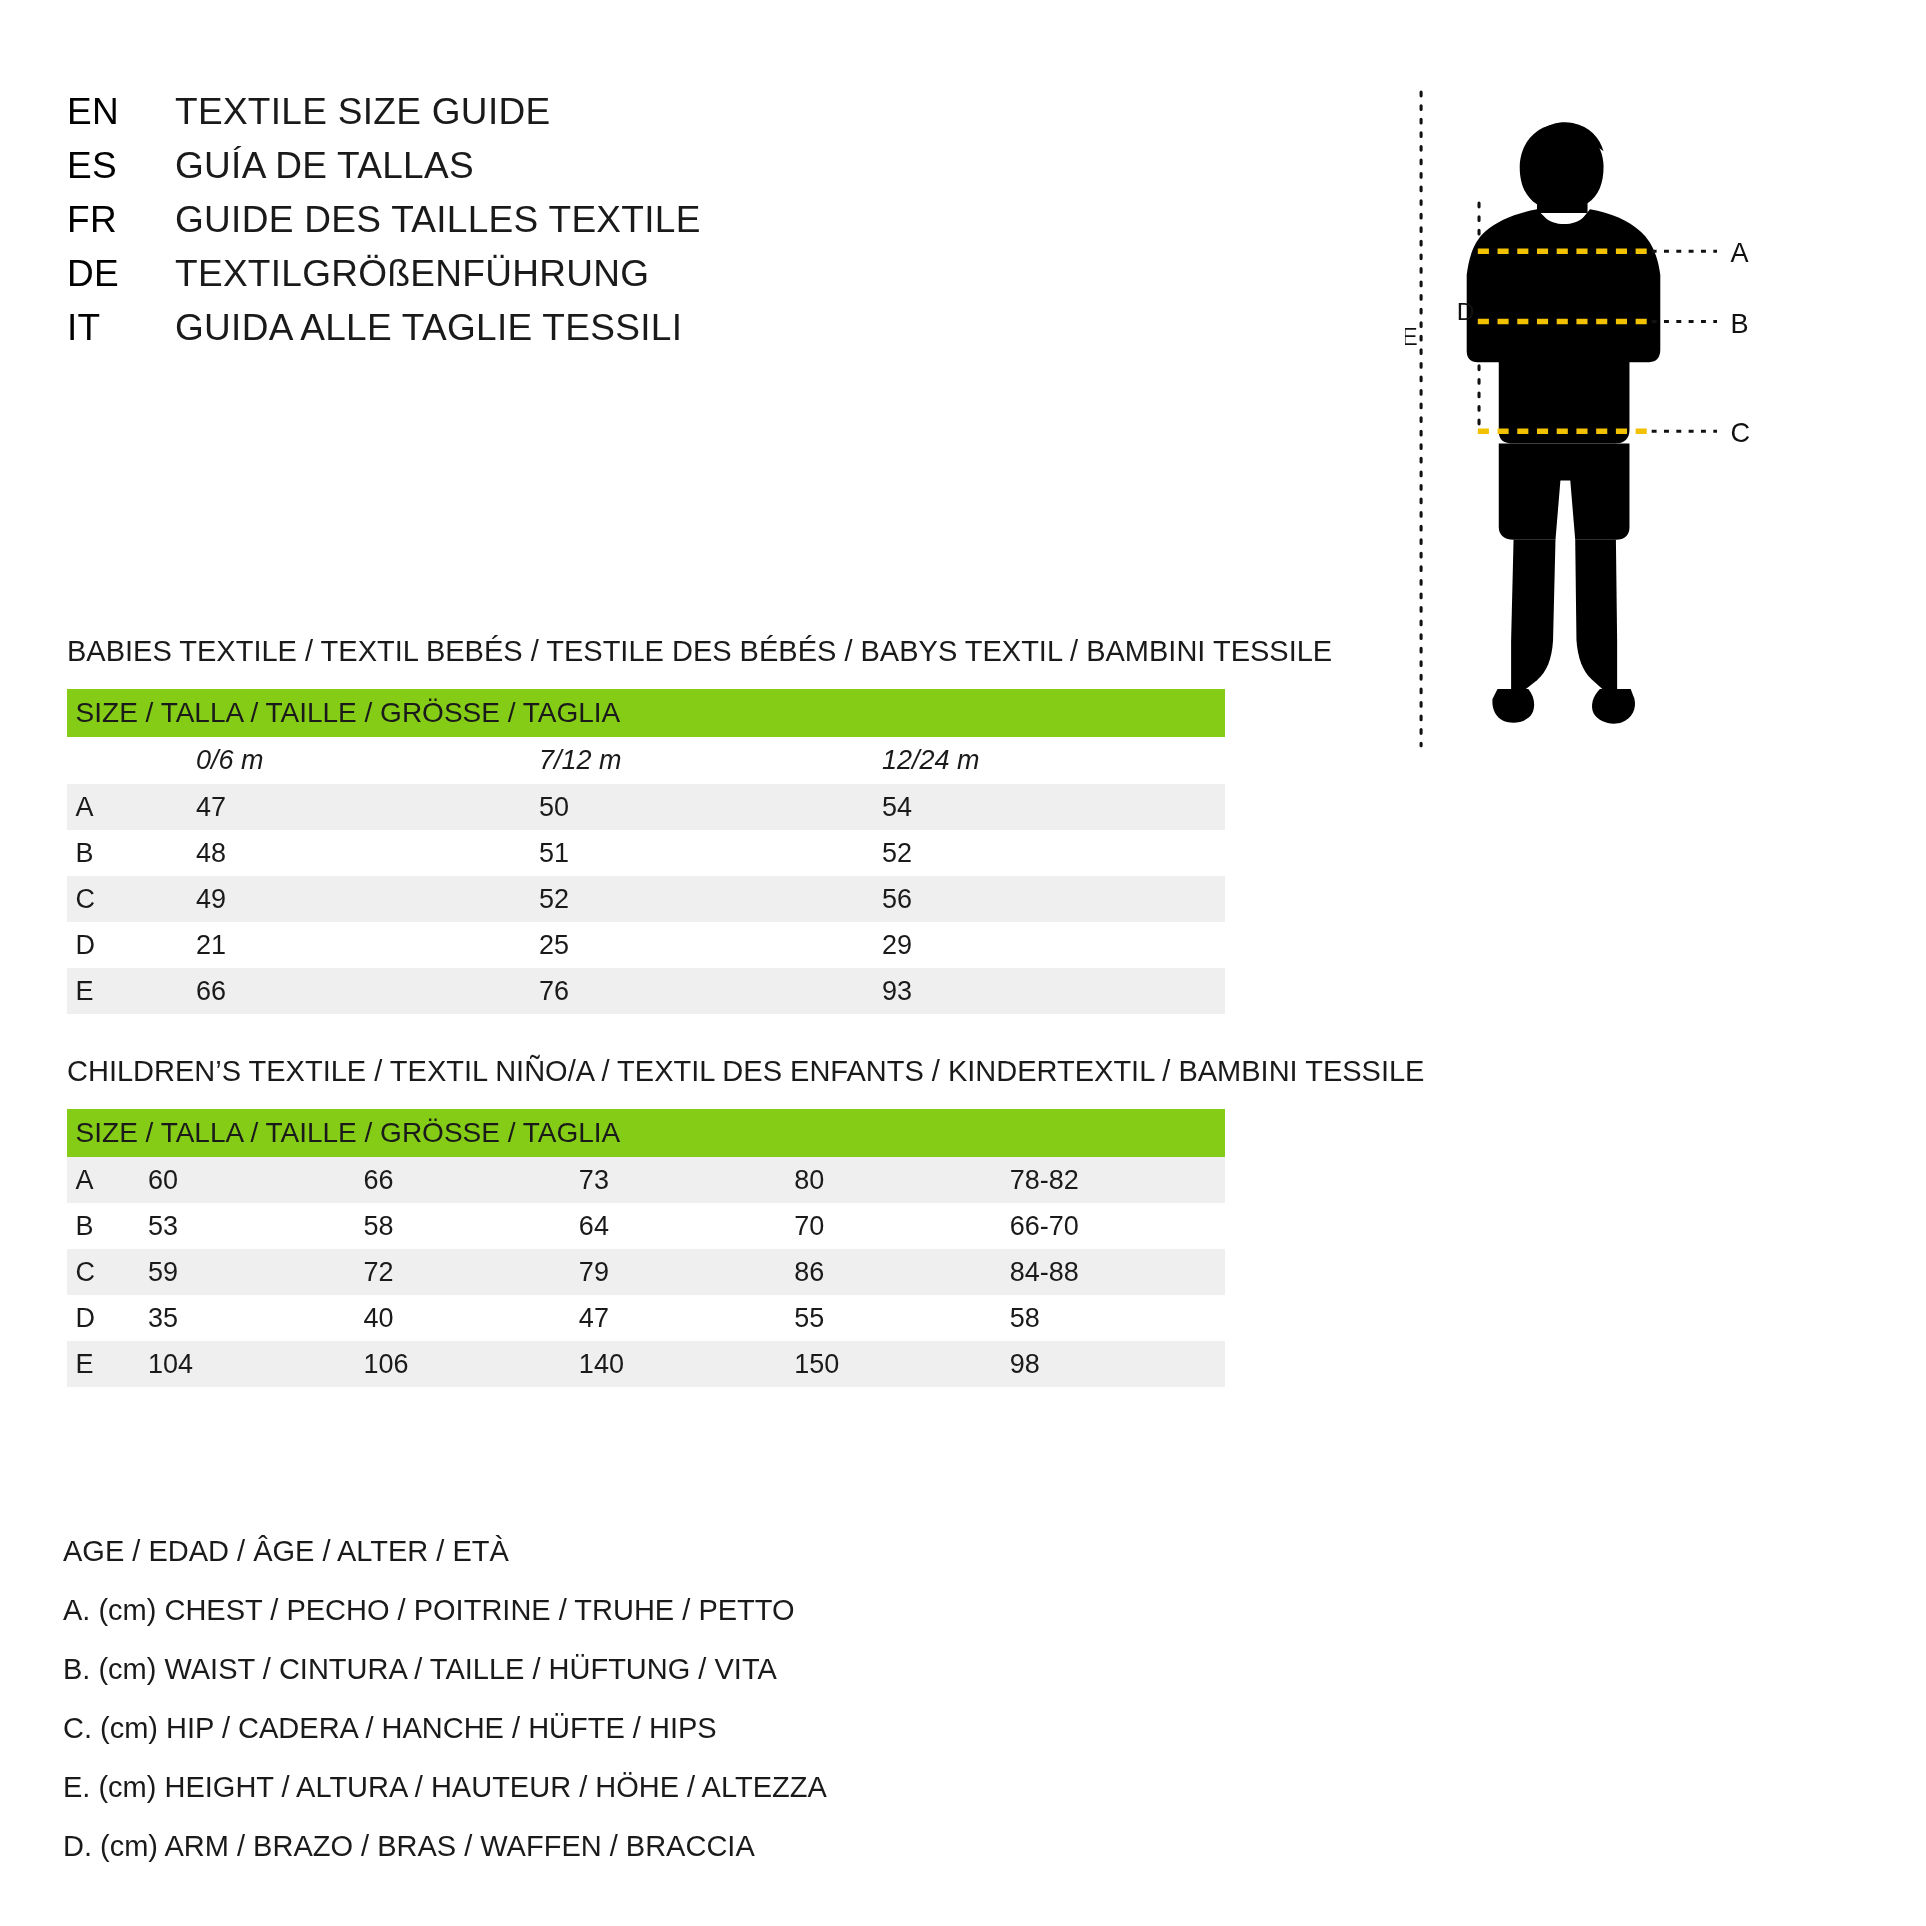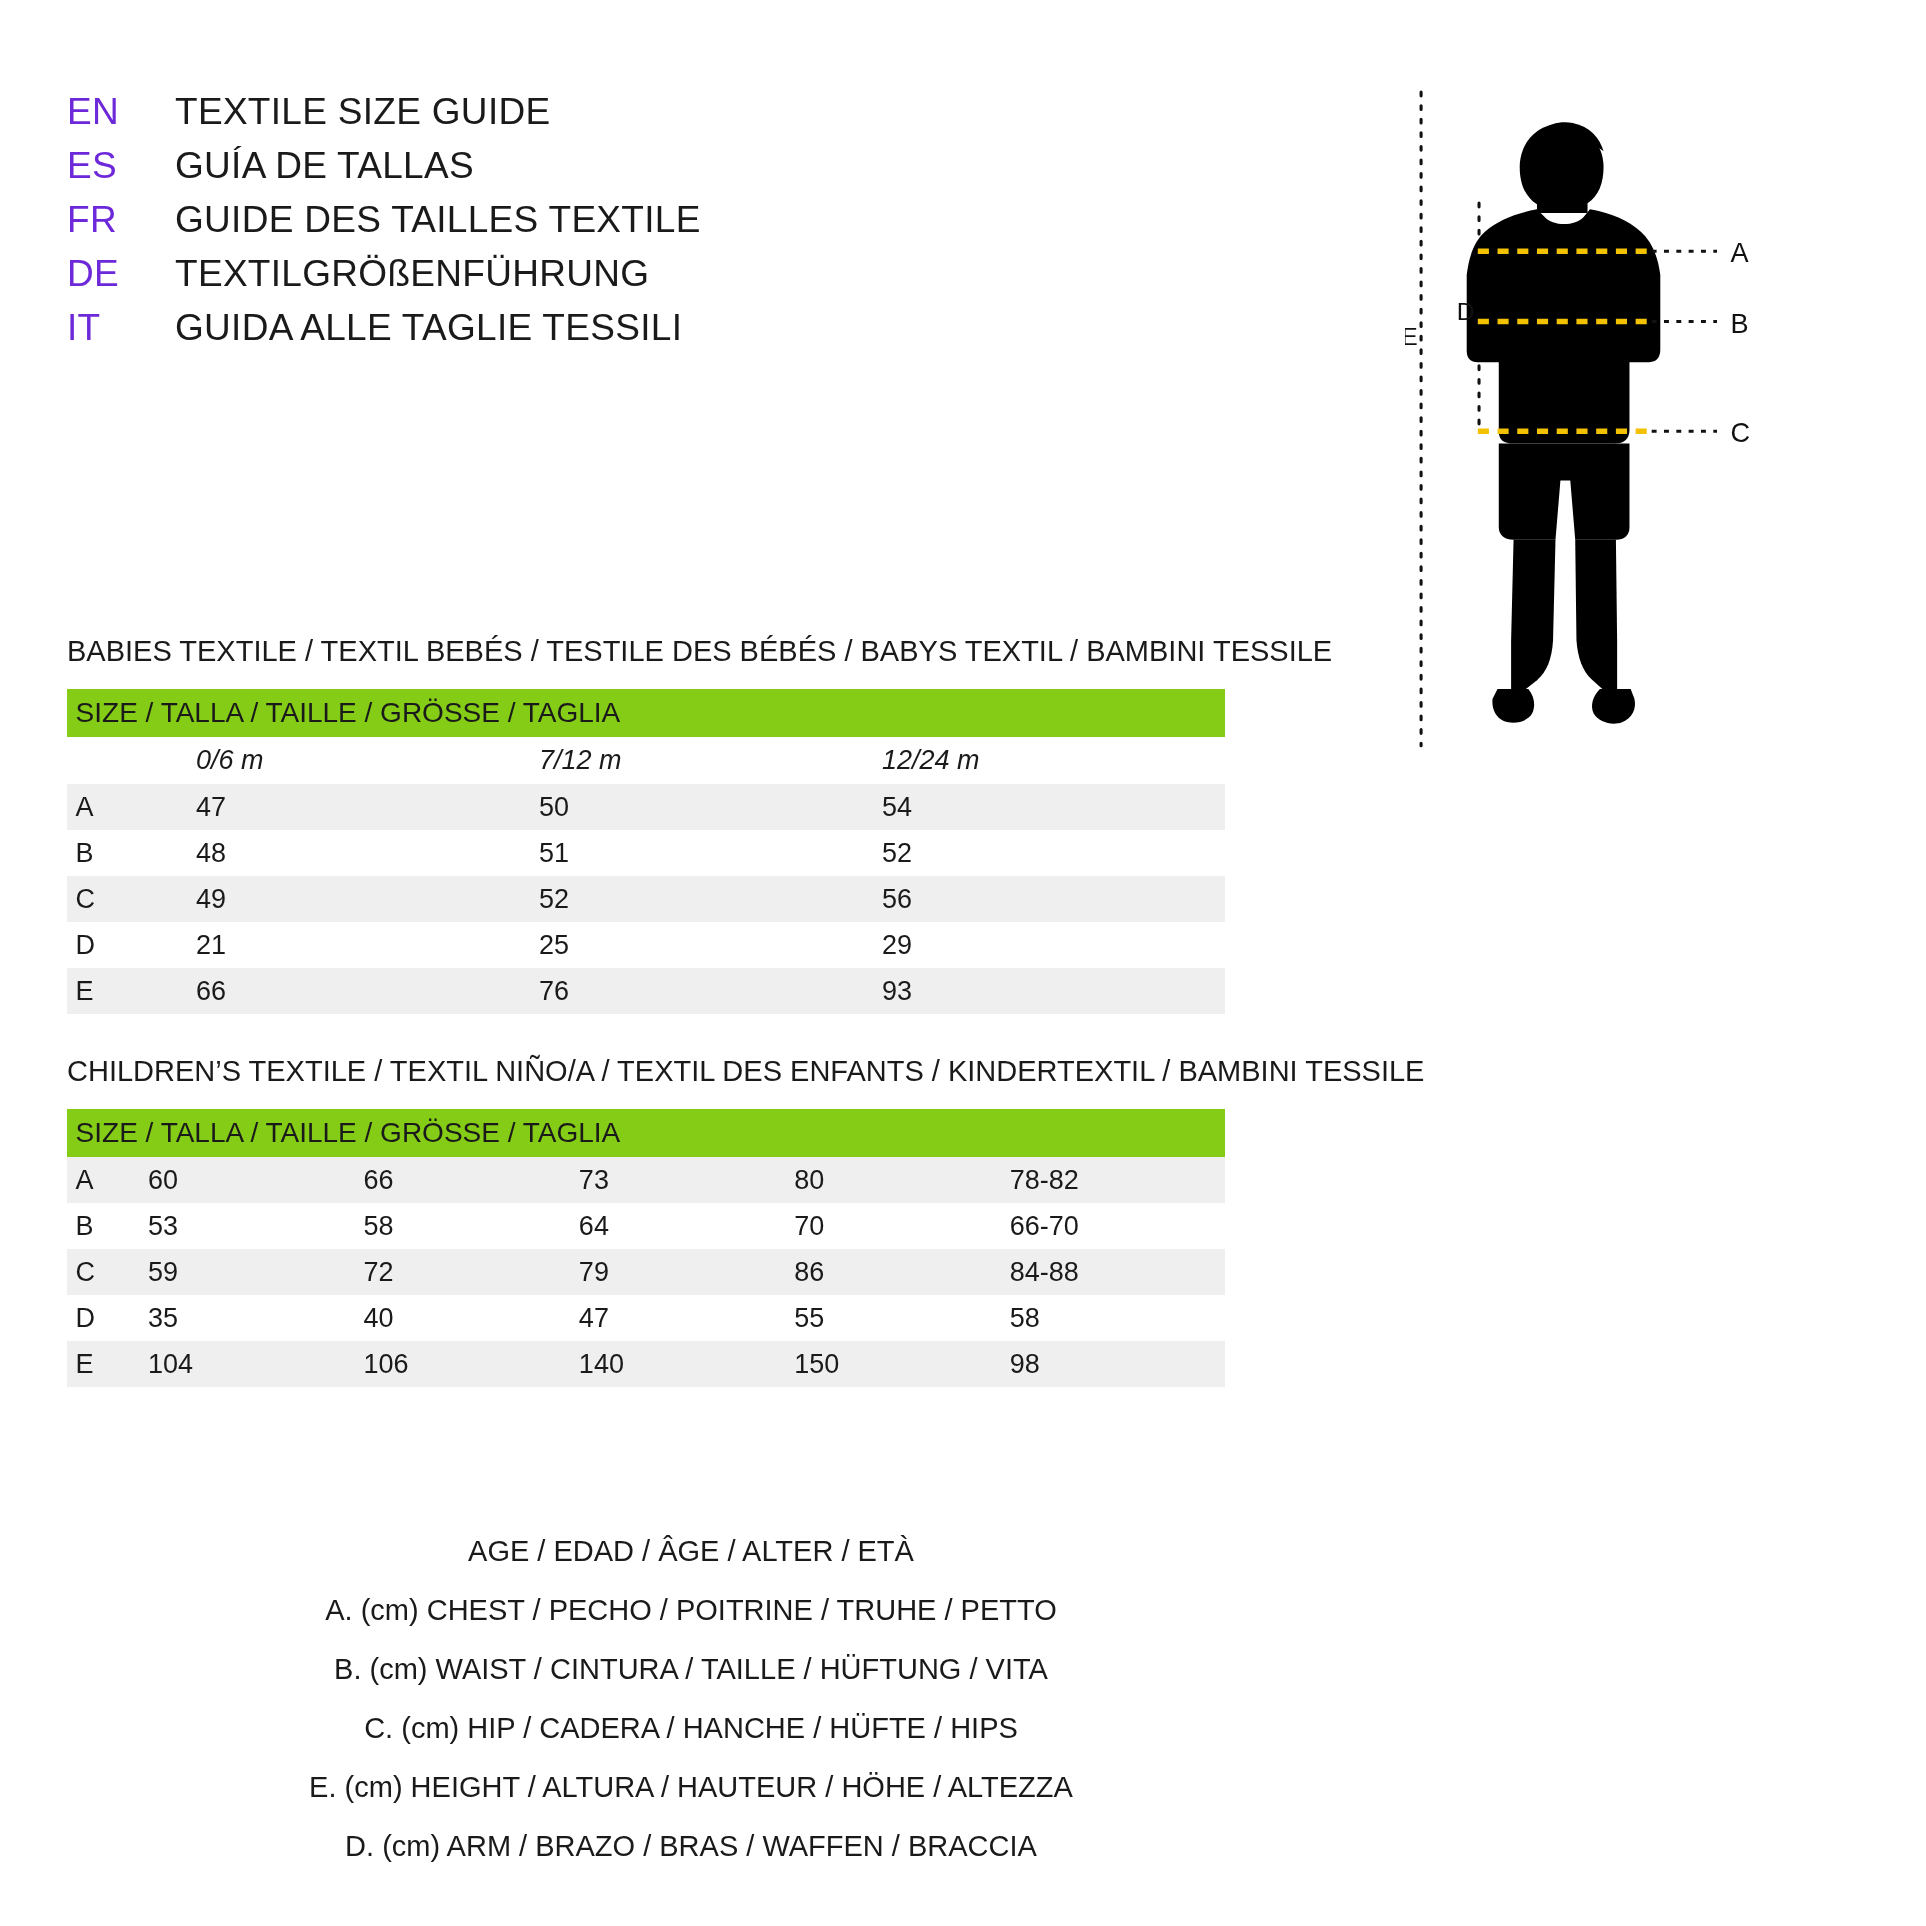--- a/index.html
+++ b/index.html
@@ -31,21 +31,21 @@
   }
   .title-row {
     display: flex;
     align-items: baseline;
     height: 54px;
   }
   .title-lang {
     width: 108px;
     font-size: 37px;
     letter-spacing: 0.3px;
-    color: #6d28d9;
+    color: #000000;
   }
   .title-text {
     font-size: 37px;
     letter-spacing: 0.3px;
     color: #1a1a1a;
   }
 
   
   .figure {
     position: absolute;
@@ -100,24 +100,23 @@
   .size-table tbody tr.plain td {
     background: #ffffff;
   }
   .c-label { width: 73px; padding-left: 8.6px !important; }
   .c-val { width: 217px; }
   .col-row .c-val, .col-row .c-label { color: #1a1a1a; }
 
   
   .legend {
     position: absolute;
-    left: 75px;
+    left: 63px;
     top: 1522px;
     width: 1232px;
-    text-align: center;
   }
   .legend-line {
     font-size: 29px;
     line-height: 59px;
     color: #1a1a1a;
     white-space: nowrap;
   }
 </style>
 </head>
 <body>

